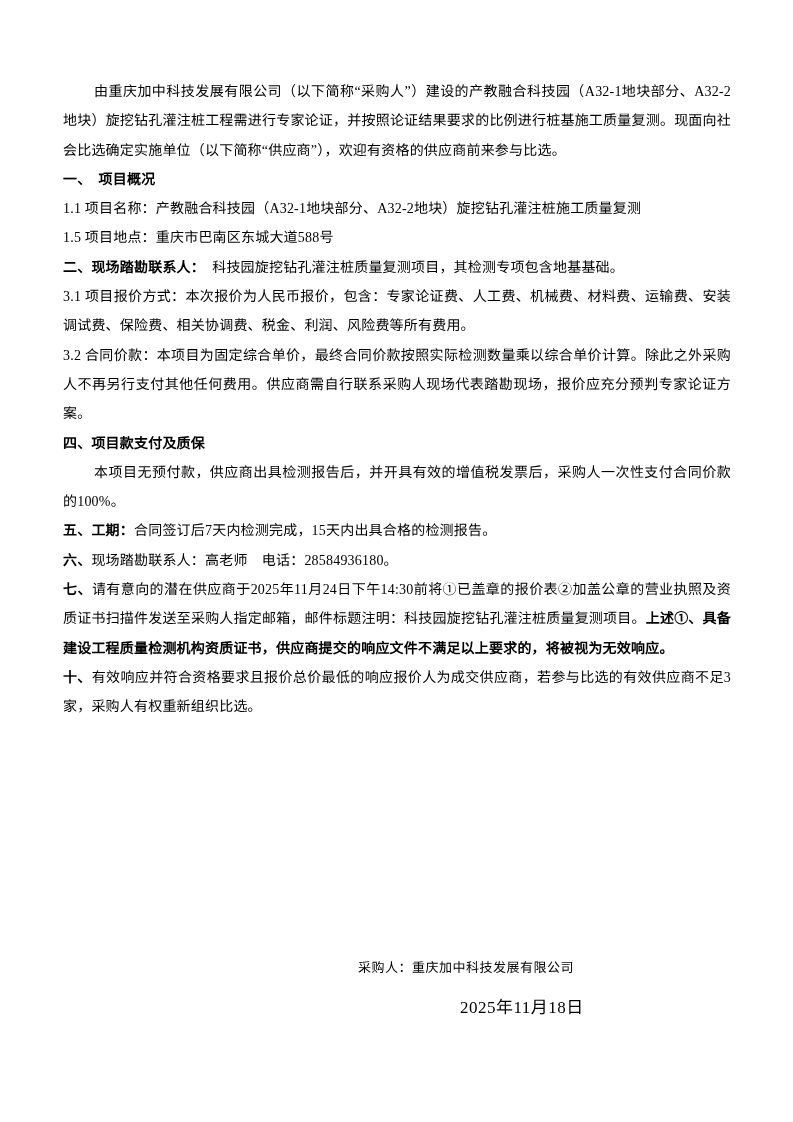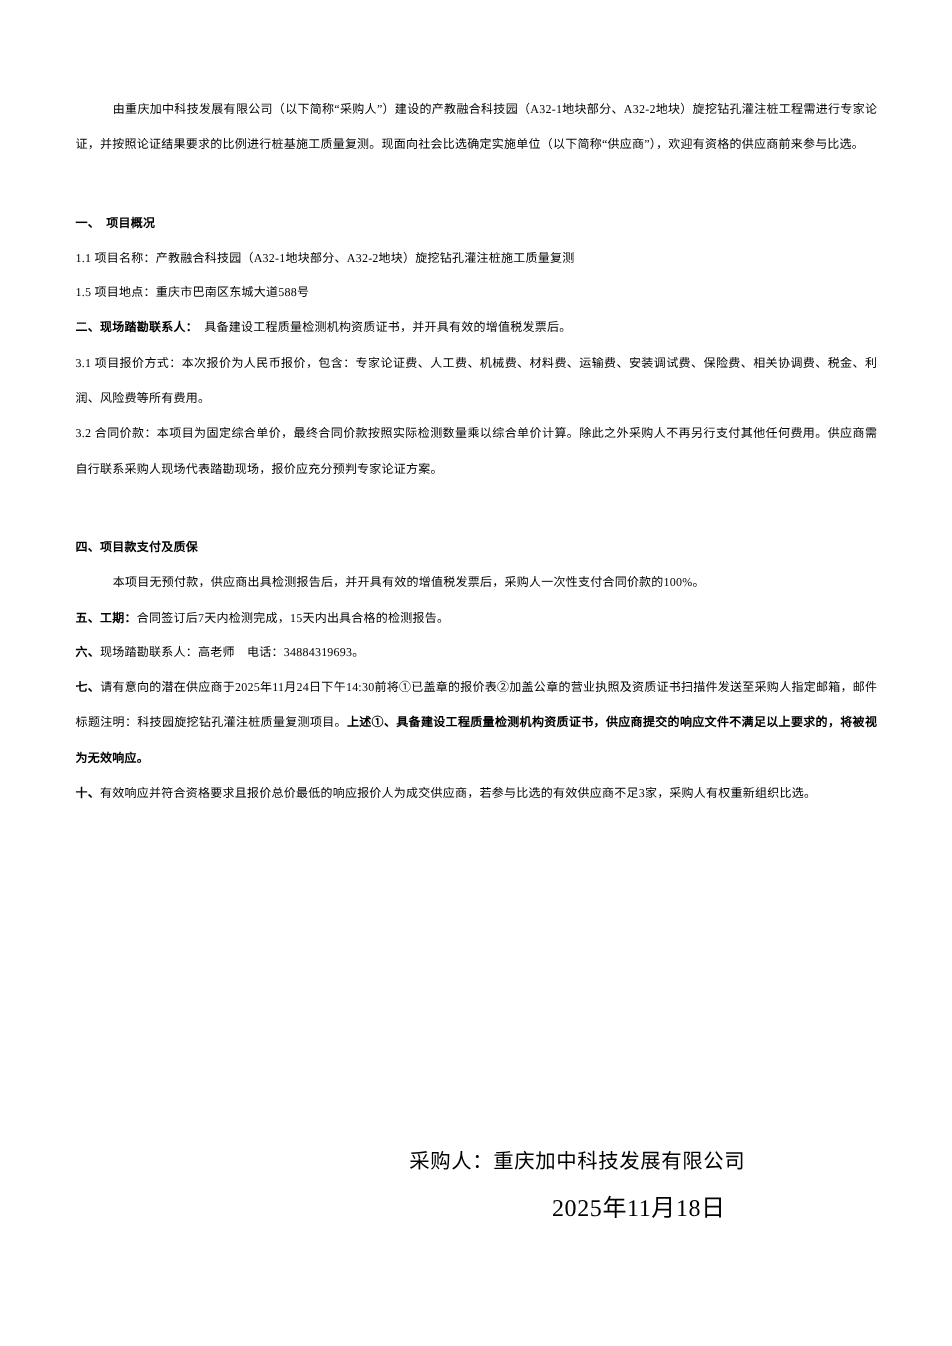--- a/index.html
+++ b/index.html
@@ -18,70 +18,69 @@
     overflow: hidden;
   }
   .doc {
     position: absolute;
     left: 63px;
     right: 62px;
     top: 77px;
   }
   .para {
     margin: 0;
-    font-size: 10px;
+    font-size: 14px;
     line-height: 29.3px;
     text-align: justify;
     letter-spacing: 0.2px;
     word-break: break-all;
   }
   .para.body-indent {
     text-indent: 31px;
   }
   .para.heading {
     font-weight: bold;
-    margin-top: 36px;
   }
   .seg-b {
     font-weight: bold;
   }
   .sig-line {
     position: absolute;
-    left: 341px;
+    left: 358px;
     top: 953px;
     margin: 0;
-    font-size: 17px;
+    font-size: 13px;
     line-height: 29.3px;
     letter-spacing: 0.5px;
   }
   .sig-date {
     position: absolute;
     left: 460px;
     top: 993px;
     margin: 0;
-    font-size: 20px;
+    font-size: 17px;
     line-height: 29.3px;
     letter-spacing: 0.5px;
     text-align: right;
   }
 </style>
 </head>
 <body>
 
 <div class="page">
   <div class="doc" id="doc-body">
       <p class="para body-indent"><span>由重庆加中科技发展有限公司（以下简称“采购人”）建设的产教融合科技园（A32-1地块部分、A32-2地块）旋挖钻孔灌注桩工程需进行专家论证，并按照论证结果要求的比例进行桩基施工质量复测。现面向社会比选确定实施单位（以下简称“供应商”），欢迎有资格的供应商前来参与比选。</span></p>
       <p class="para heading"><span class="seg-b">一、　项目概况</span></p>
       <p class="para body"><span>1.1 项目名称：产教融合科技园（A32-1地块部分、A32-2地块）旋挖钻孔灌注桩施工质量复测</span></p>
       <p class="para body"><span>1.5 项目地点：重庆市巴南区东城大道588号</span></p>
-      <p class="para body"><span class="seg-b">二、现场踏勘联系人：</span><span>　具备建设工程质量检测机构资质证书，并开具有效的增值税发票后。</span></p>
+      <p class="para body"><span class="seg-b">二、现场踏勘联系人：</span><span>　科技园旋挖钻孔灌注桩质量复测项目，其检测专项包含地基基础。</span></p>
       <p class="para body"><span>3.1 项目报价方式：本次报价为人民币报价，包含：专家论证费、人工费、机械费、材料费、运输费、安装调试费、保险费、相关协调费、税金、利润、风险费等所有费用。</span></p>
       <p class="para body"><span>3.2 合同价款：本项目为固定综合单价，最终合同价款按照实际检测数量乘以综合单价计算。除此之外采购人不再另行支付其他任何费用。供应商需自行联系采购人现场代表踏勘现场，报价应充分预判专家论证方案。</span></p>
       <p class="para heading"><span class="seg-b">四、项目款支付及质保</span></p>
       <p class="para body-indent"><span>本项目无预付款，供应商出具检测报告后，并开具有效的增值税发票后，采购人一次性支付合同价款的100%。</span></p>
       <p class="para body"><span class="seg-b">五、工期：</span><span>合同签订后7天内检测完成，15天内出具合格的检测报告。</span></p>
-      <p class="para body"><span class="seg-b">六、</span><span>现场踏勘联系人：高老师　电话：34884319693。</span></p>
+      <p class="para body"><span class="seg-b">六、</span><span>现场踏勘联系人：高老师　电话：28584936180。</span></p>
       <p class="para body"><span class="seg-b">七、</span><span>请有意向的潜在供应商于2025年11月24日下午14:30前将①已盖章的报价表②加盖公章的营业执照及资质证书扫描件发送至采购人指定邮箱，邮件标题注明：科技园旋挖钻孔灌注桩质量复测项目。</span><span class="seg-b">上述①、具备建设工程质量检测机构资质证书，供应商提交的响应文件不满足以上要求的，将被视为无效响应。</span></p>
       <p class="para body"><span class="seg-b">十、</span><span>有效响应并符合资格要求且报价总价最低的响应报价人为成交供应商，若参与比选的有效供应商不足3家，采购人有权重新组织比选。</span></p>
     </div>
   <p class="sig-line">采购人：重庆加中科技发展有限公司</p>
   <p class="sig-date">2025年11月18日</p>
 </div>
 
 </body></html>

